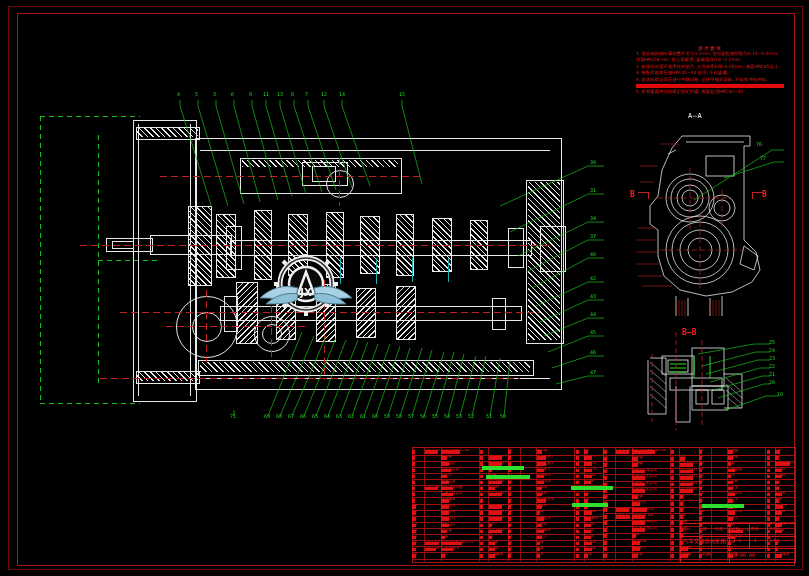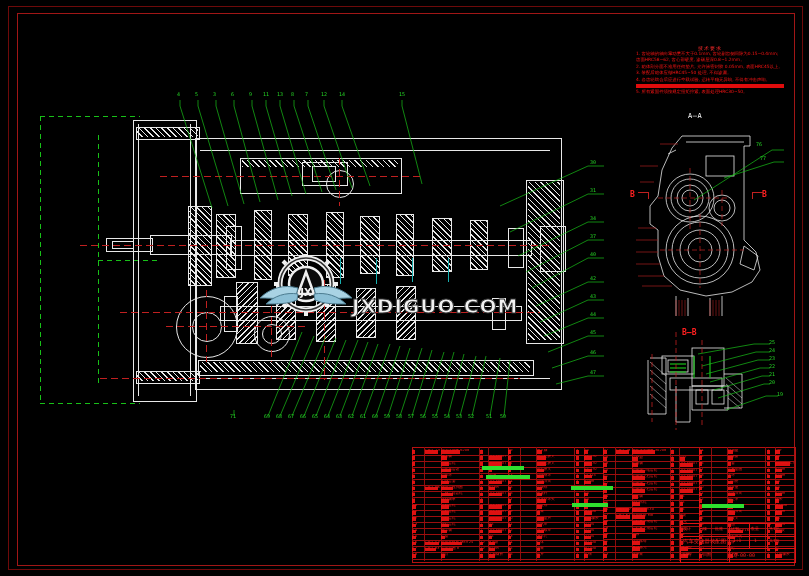--- a/index.html
+++ b/index.html
@@ -1208,16 +1208,15 @@
         <circle cx="48" cy="30" r="17" fill="#0b0b0b" stroke="#f0f0f0" stroke-width="2.5"></circle>
         <path d="M40,40 L48,18 L56,40 Z" fill="none" stroke="#f0f0f0" stroke-width="2.5"></path>
         <text x="48" y="42" fill="#f0f0f0" font-size="10" font-family="DejaVu Sans, sans-serif" text-anchor="middle" font-weight="bold">JX</text>
 
         <path d="M40,34 C26,30 12,34 2,44 C16,44 26,46 38,42 Z" fill="#a9d3e4" stroke="#4c7c90" stroke-width="1"></path>
         <path d="M40,40 C28,38 16,42 8,50 C20,50 30,50 39,46 Z" fill="#8cc0d6" stroke="#4c7c90" stroke-width="1"></path>
         <path d="M56,34 C70,30 84,34 94,44 C80,44 70,46 58,42 Z" fill="#a9d3e4" stroke="#4c7c90" stroke-width="1"></path>
         <path d="M56,40 C68,38 80,42 88,50 C76,50 66,50 57,46 Z" fill="#8cc0d6" stroke="#4c7c90" stroke-width="1"></path>
       </g>
     </svg>
-    <div id="wm-en">JXDIGUO.COM</div>
   </div>
 
 </div>
 
 </body></html>

